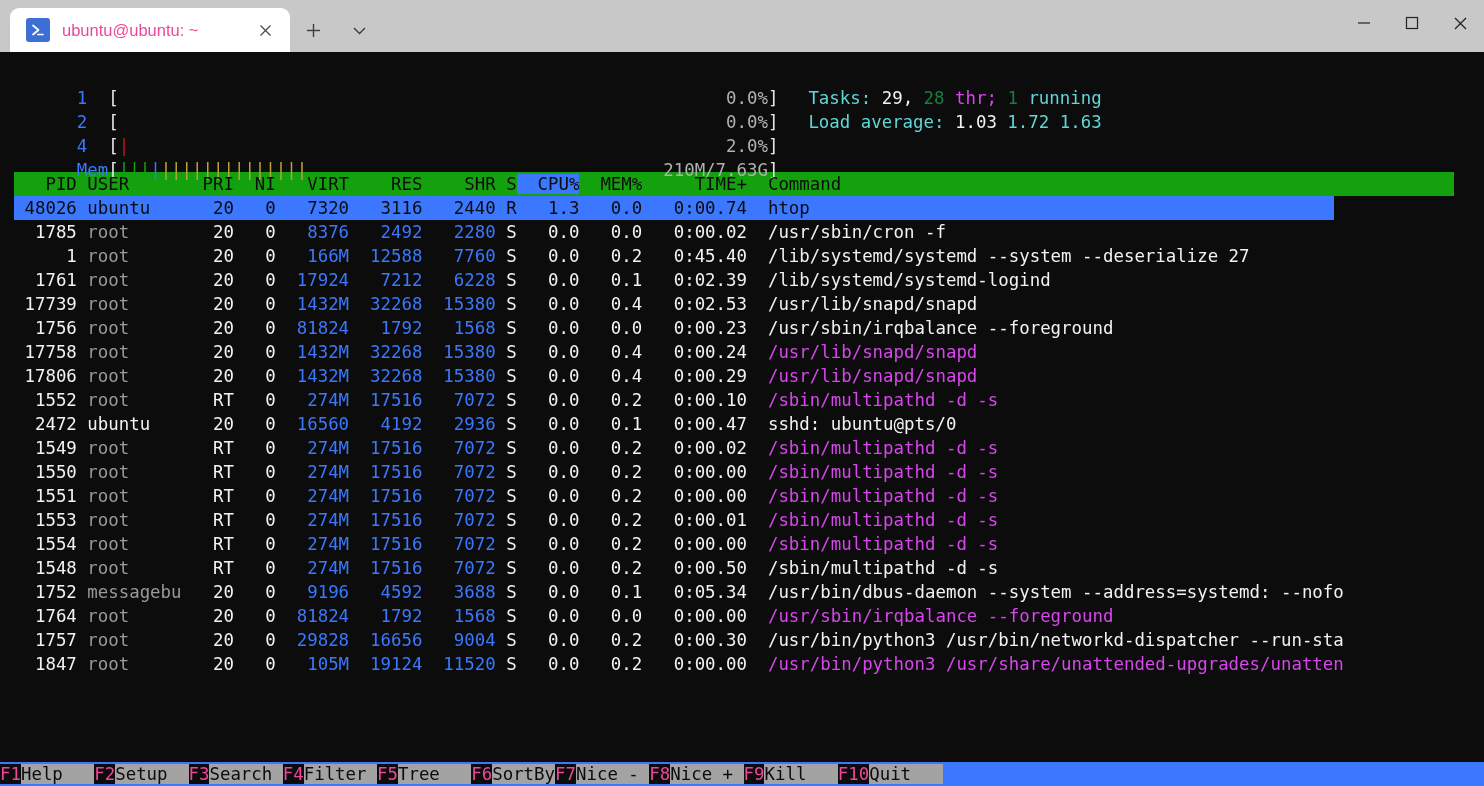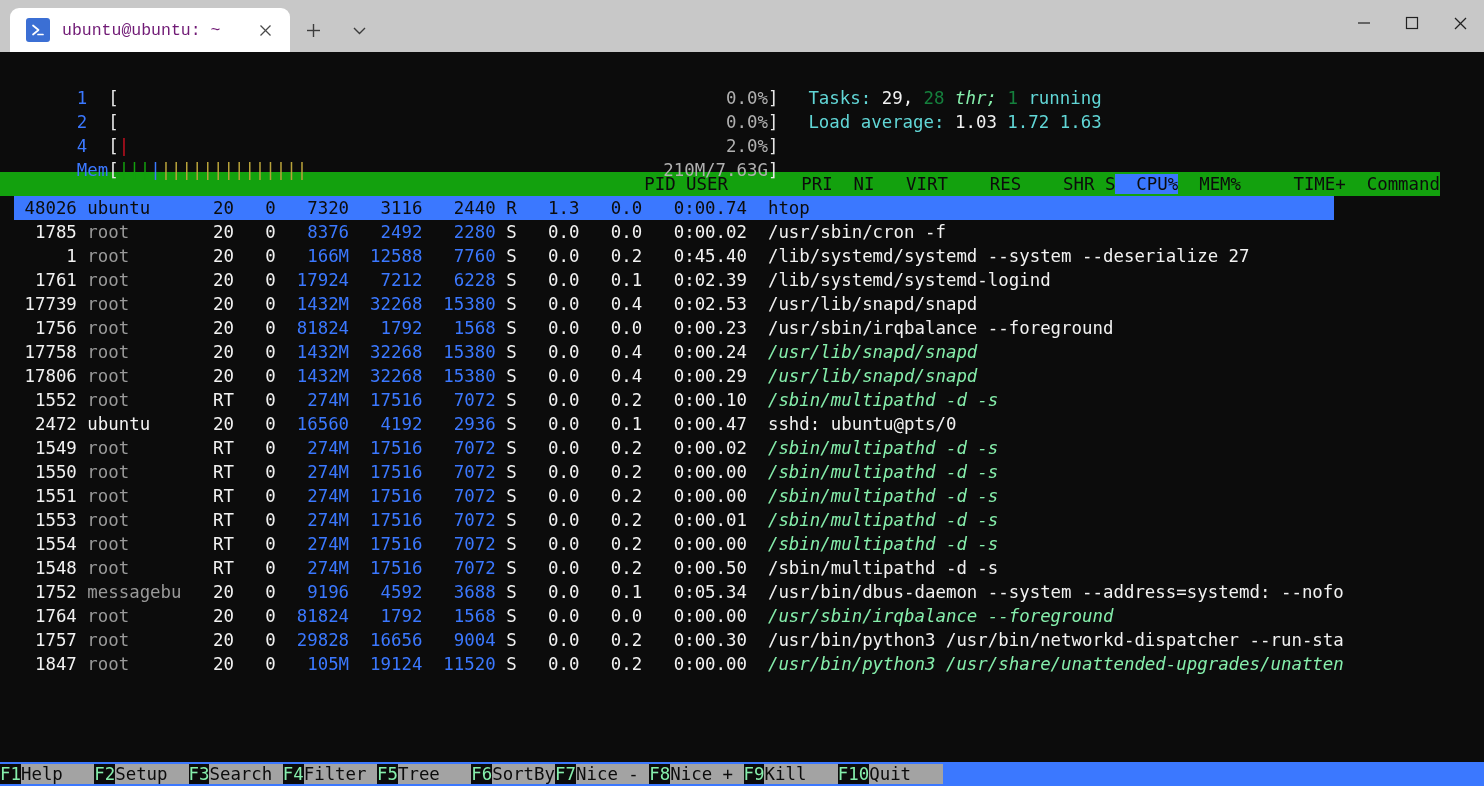--- a/index.html
+++ b/index.html
@@ -27,22 +27,22 @@
   }
   .tab-icon {
     width:24px; height:24px; border-radius:3px;
     background:#3b6fd4;
     display:flex; align-items:center; justify-content:center;
     flex:0 0 auto;
   }
   .tab-icon svg { display:block; }
   .tab-title {
     flex:1 1 auto;
-    font-family:Liberation Mono, monospace;
-    font-size:16.5px; color:#701a75;
+    font-family:Liberation Sans, sans-serif;
+    font-size:16.5px; color:#ec4899;
     white-space:nowrap; overflow:hidden;
   }
   .tab-close {
     width:30px; height:30px; flex:0 0 auto;
     display:flex; align-items:center; justify-content:center;
     color:#4a4a4a;
   }
   .strip-btn {
     width:46px; height:44px;
     display:flex; align-items:center; justify-content:center;
@@ -68,59 +68,59 @@
     line-height:24px;
     letter-spacing:0px;
     padding-top:10px;
     overflow:hidden;
   }
 
   
   .c-blue   { color:#3b78ff; }
   .c-cyan   { color:#61d6d6; }
   .c-green  { color:#15803d; }
-  .c-dgreen { color:#86efac;font-style:italic; }
+  .c-dgreen { color:#d946ef; }
   .c-white  { color:#f2f2f2; }
   .c-gray   { color:#999999; }
 
   
   #meters { padding-left:14px; }
   .meter-row { height:24px; white-space:pre; }
   .meter-label { color:#3b78ff; }
   .bar-green  { color:#13a10e; }
   .bar-blue   { color:#3b78ff; }
   .bar-yellow { color:#b9a33a; }
   .bar-red    { color:#c50f1f; }
   .meter-val  { color:#b0b0b0; }
   .bracket    { color:#e8e8e8; }
 
   
   #table { margin-top:14px; }
   .hdr {
     background:#13a10e; color:#0c0c0c;
     white-space:pre; height:24px;
-    width:1440px;text-align:right;
+    margin-left:14px; width:1440px;
   }
   .hdr .sortcol { background:#3b78ff; color:#0c0c0c; }
   .prow { white-space:pre; height:24px; padding-left:14px; }
   .prow.selected {
     background:#3b78ff;
     margin-left:14px; padding-left:0; width:1320px;
   }
   .prow.selected span { color:#0c0c0c !important; }
 
   
   #fnbar {
     position:absolute; left:0; bottom:0;
     width:1484px; height:24px;
     background:#3b78ff;
     white-space:pre;
     font-size:17.4px; line-height:24px;
   }
-  .fk { background:#0c0c0c; color:#86efac; }
+  .fk { background:#0c0c0c; color:#ec4899; }
   .fl { background:#a3a3a3; color:#0c0c0c; }
 
   
   #scrollbar {
     position:absolute; right:2px; top:720px;
     width:3px; height:40px; background:#6a6a6a;
   }
 </style>
 </head>
 <body>

